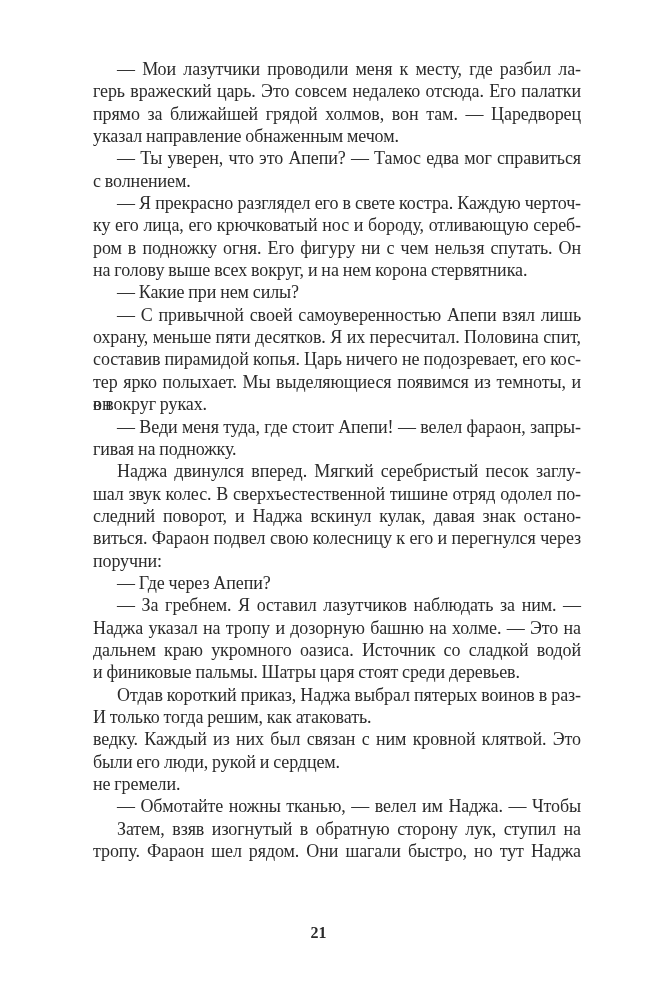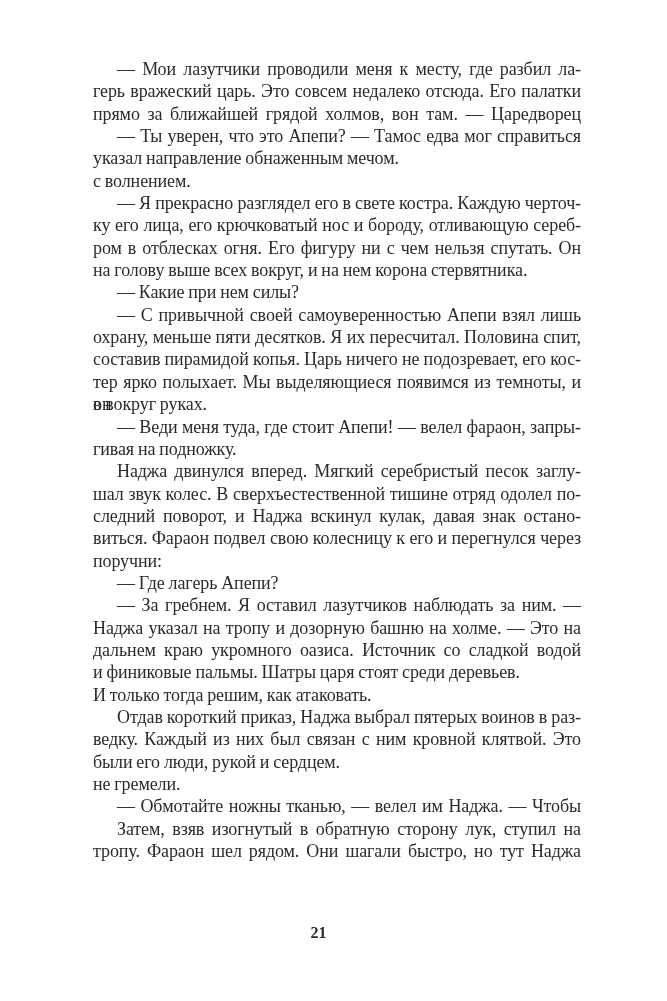--- a/index.html
+++ b/index.html
@@ -68,37 +68,37 @@
   <div class="text-block" id="text-block">
       <div class="line indent">
         <span class="line-inner">— Мои лазутчики проводили меня к месту, где разбил ла-</span>
       </div>
       <div class="line">
         <span class="line-inner">герь вражеский царь. Это совсем недалеко отсюда. Его палатки</span>
       </div>
       <div class="line">
         <span class="line-inner">прямо за ближайшей грядой холмов, вон там. — Царедворец</span>
       </div>
+      <div class="line last">
+        <span class="line-inner">указал направление обнаженным мечом.</span>
+      </div>
       <div class="line indent">
         <span class="line-inner">— Ты уверен, что это Апепи? — Тамос едва мог справиться</span>
-      </div>
-      <div class="line last">
-        <span class="line-inner">указал направление обнаженным мечом.</span>
       </div>
       <div class="line last">
         <span class="line-inner">с волнением.</span>
       </div>
       <div class="line indent">
         <span class="line-inner">— Я прекрасно разглядел его в свете костра. Каждую черточ-</span>
       </div>
       <div class="line">
         <span class="line-inner">ку его лица, его крючковатый нос и бороду, отливающую сереб-</span>
       </div>
       <div class="line">
-        <span class="line-inner">ром в отблесках огня. Его фигуру ни с чем нельзя спутать. Он</span>
+        <span class="line-inner">ром в подножку огня. Его фигуру ни с чем нельзя спутать. Он</span>
       </div>
       <div class="line last">
         <span class="line-inner">на голову выше всех вокруг, и на нем корона стервятника.</span>
       </div>
       <div class="line indent last">
         <span class="line-inner">— Какие при нем силы?</span>
       </div>
       <div class="line indent">
         <span class="line-inner">— С привычной своей самоуверенностью Апепи взял лишь</span>
       </div>
@@ -129,39 +129,39 @@
       <div class="line">
         <span class="line-inner">следний поворот, и Наджа вскинул кулак, давая знак остано-</span>
       </div>
       <div class="line">
         <span class="line-inner">виться. Фараон подвел свою колесницу к его и перегнулся через</span>
       </div>
       <div class="line last">
         <span class="line-inner">поручни:</span>
       </div>
       <div class="line indent last">
-        <span class="line-inner">— Где лагерь Апепи?</span>
+        <span class="line-inner">— Где через Апепи?</span>
       </div>
       <div class="line indent">
         <span class="line-inner">— За гребнем. Я оставил лазутчиков наблюдать за ним. —</span>
       </div>
       <div class="line">
         <span class="line-inner">Наджа указал на тропу и дозорную башню на холме. — Это на</span>
       </div>
       <div class="line">
         <span class="line-inner">дальнем краю укромного оазиса. Источник со сладкой водой</span>
       </div>
       <div class="line last">
         <span class="line-inner">и финиковые пальмы. Шатры царя стоят среди деревьев.</span>
       </div>
+      <div class="line indent">
+        <span class="line-inner">Отдав короткий приказ, Наджа выбрал пятерых воинов в раз-</span>
+      </div>
       <div class="line last">
         <span class="line-inner">И только тогда решим, как атаковать.</span>
-      </div>
-      <div class="line indent">
-        <span class="line-inner">Отдав короткий приказ, Наджа выбрал пятерых воинов в раз-</span>
       </div>
       <div class="line">
         <span class="line-inner">ведку. Каждый из них был связан с ним кровной клятвой. Это</span>
       </div>
       <div class="line last">
         <span class="line-inner">были его люди, рукой и сердцем.</span>
       </div>
       <div class="line last">
         <span class="line-inner">не гремели.</span>
       </div>

